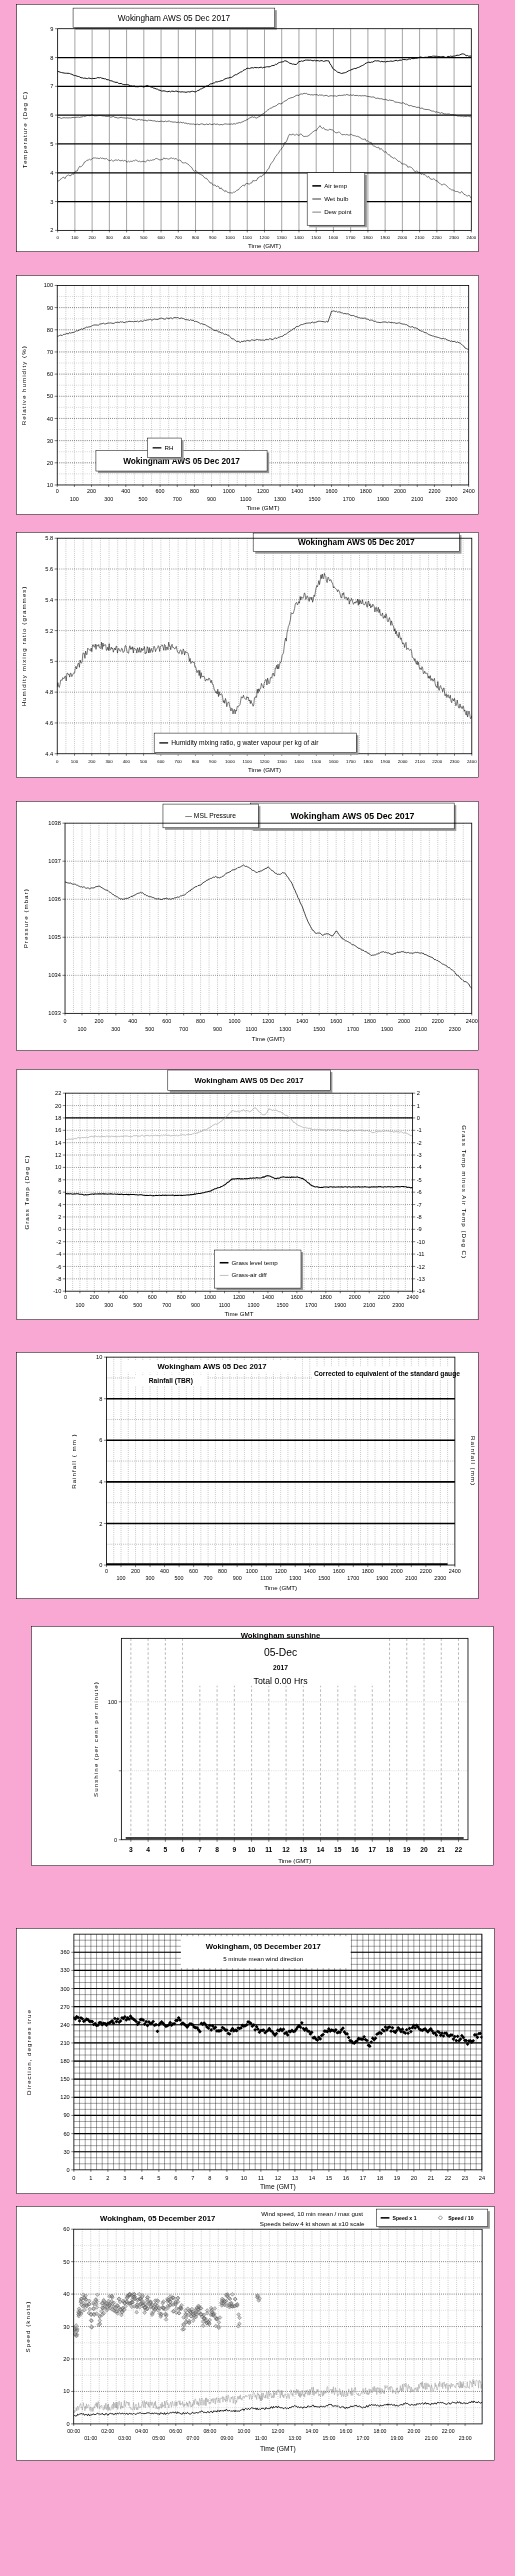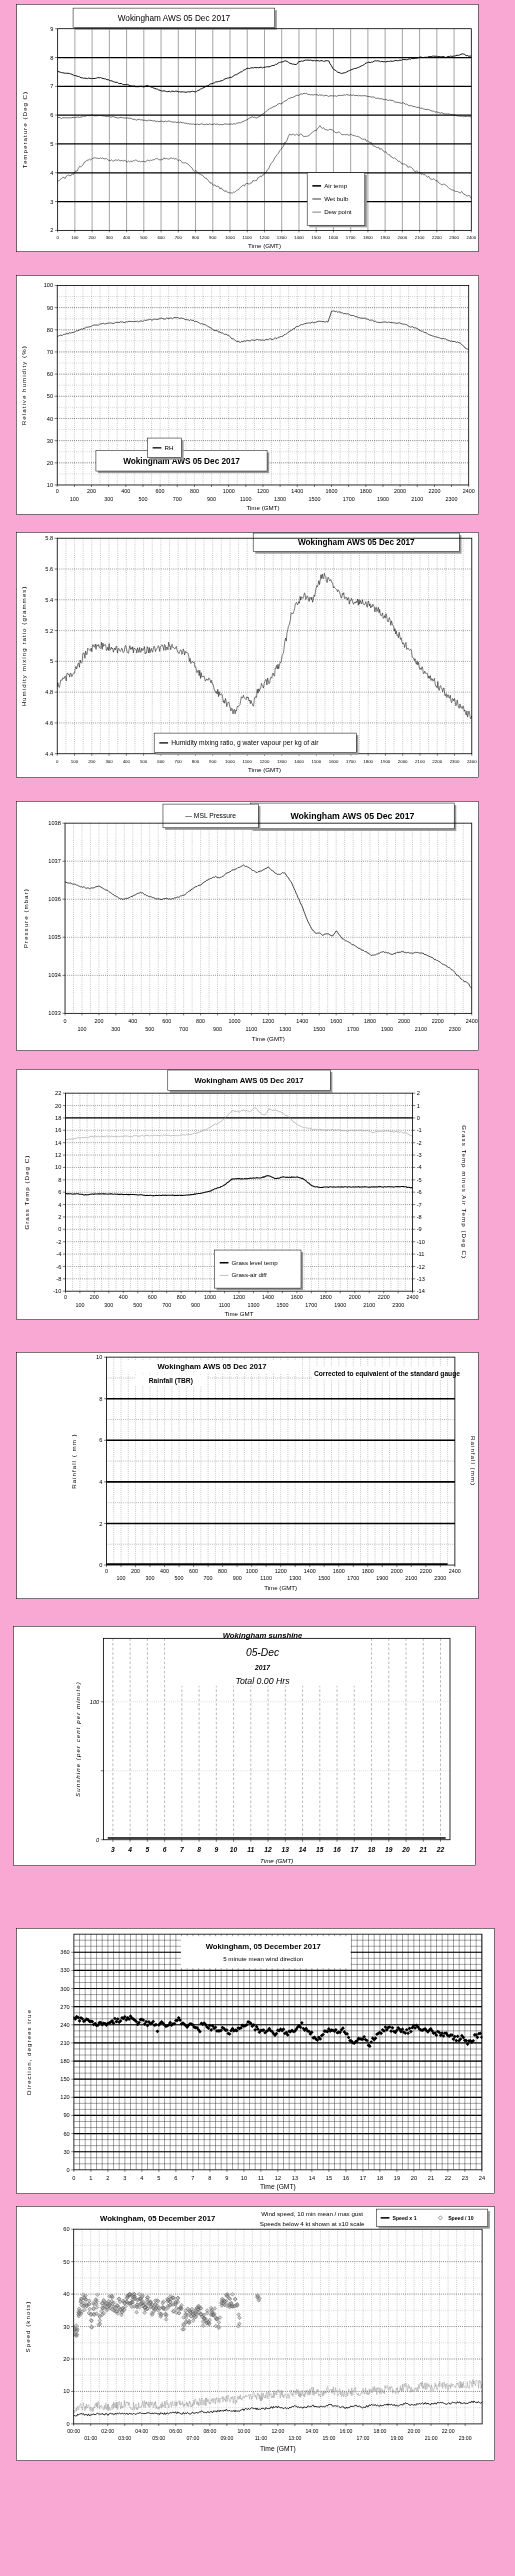--- a/index.html
+++ b/index.html
@@ -978,21 +978,21 @@
           <line x1="823.7916666666667" y1="414" x2="823.7916666666667" y2="418" stroke="#000" stroke-width="1"></line>
           <text x="823.7916666666667" y="444" font-size="10.5" text-anchor="middle">2300</text>
           <line x1="852" y1="414" x2="852" y2="418" stroke="#000" stroke-width="1"></line>
           <text x="852" y="430" font-size="10.5" text-anchor="middle">2400</text>
         </g>
         <text x="513.5" y="462" font-size="12" text-anchor="middle">Time (GMT)</text>
         <text x="115" y="212" font-size="12" text-anchor="middle" letter-spacing="2" transform="rotate(-90 115 212)">Rainfall ( mm )</text>
         <text x="884" y="212" font-size="12" text-anchor="middle" letter-spacing="2" transform="rotate(90 884 212)">Rainfall (mm)</text>
       </svg>
     </div>
-    <div class="chart" style="left: 13px; top: 1626px; font-style: italic;">
+    <div class="chart" style="left: 31px; top: 1626px;">
       <svg width="463" height="240" viewBox="0 0 898 466">
         <rect x="0.5" y="0.5" width="897" height="465" fill="#fff" stroke="#000" stroke-width="1"></rect>
         <g>
           <line x1="193.41542288557213" y1="24" x2="193.41542288557213" y2="415" stroke="#777777" stroke-width="1" stroke-dasharray="5,4"></line>
           <line x1="226.89800995024873" y1="24" x2="226.89800995024873" y2="415" stroke="#777777" stroke-width="1" stroke-dasharray="5,4"></line>
           <line x1="260.38059701492534" y1="24" x2="260.38059701492534" y2="415" stroke="#777777" stroke-width="1" stroke-dasharray="5,4"></line>
           <line x1="293.863184079602" y1="24" x2="293.863184079602" y2="415" stroke="#777777" stroke-width="1" stroke-dasharray="5,4"></line>
           <line x1="327.3457711442786" y1="24" x2="327.3457711442786" y2="415" stroke="#777777" stroke-width="1" stroke-dasharray="5,4"></line>
           <line x1="360.8283582089552" y1="24" x2="360.8283582089552" y2="415" stroke="#777777" stroke-width="1" stroke-dasharray="5,4"></line>
           <line x1="394.3109452736318" y1="24" x2="394.3109452736318" y2="415" stroke="#777777" stroke-width="1" stroke-dasharray="5,4"></line>

